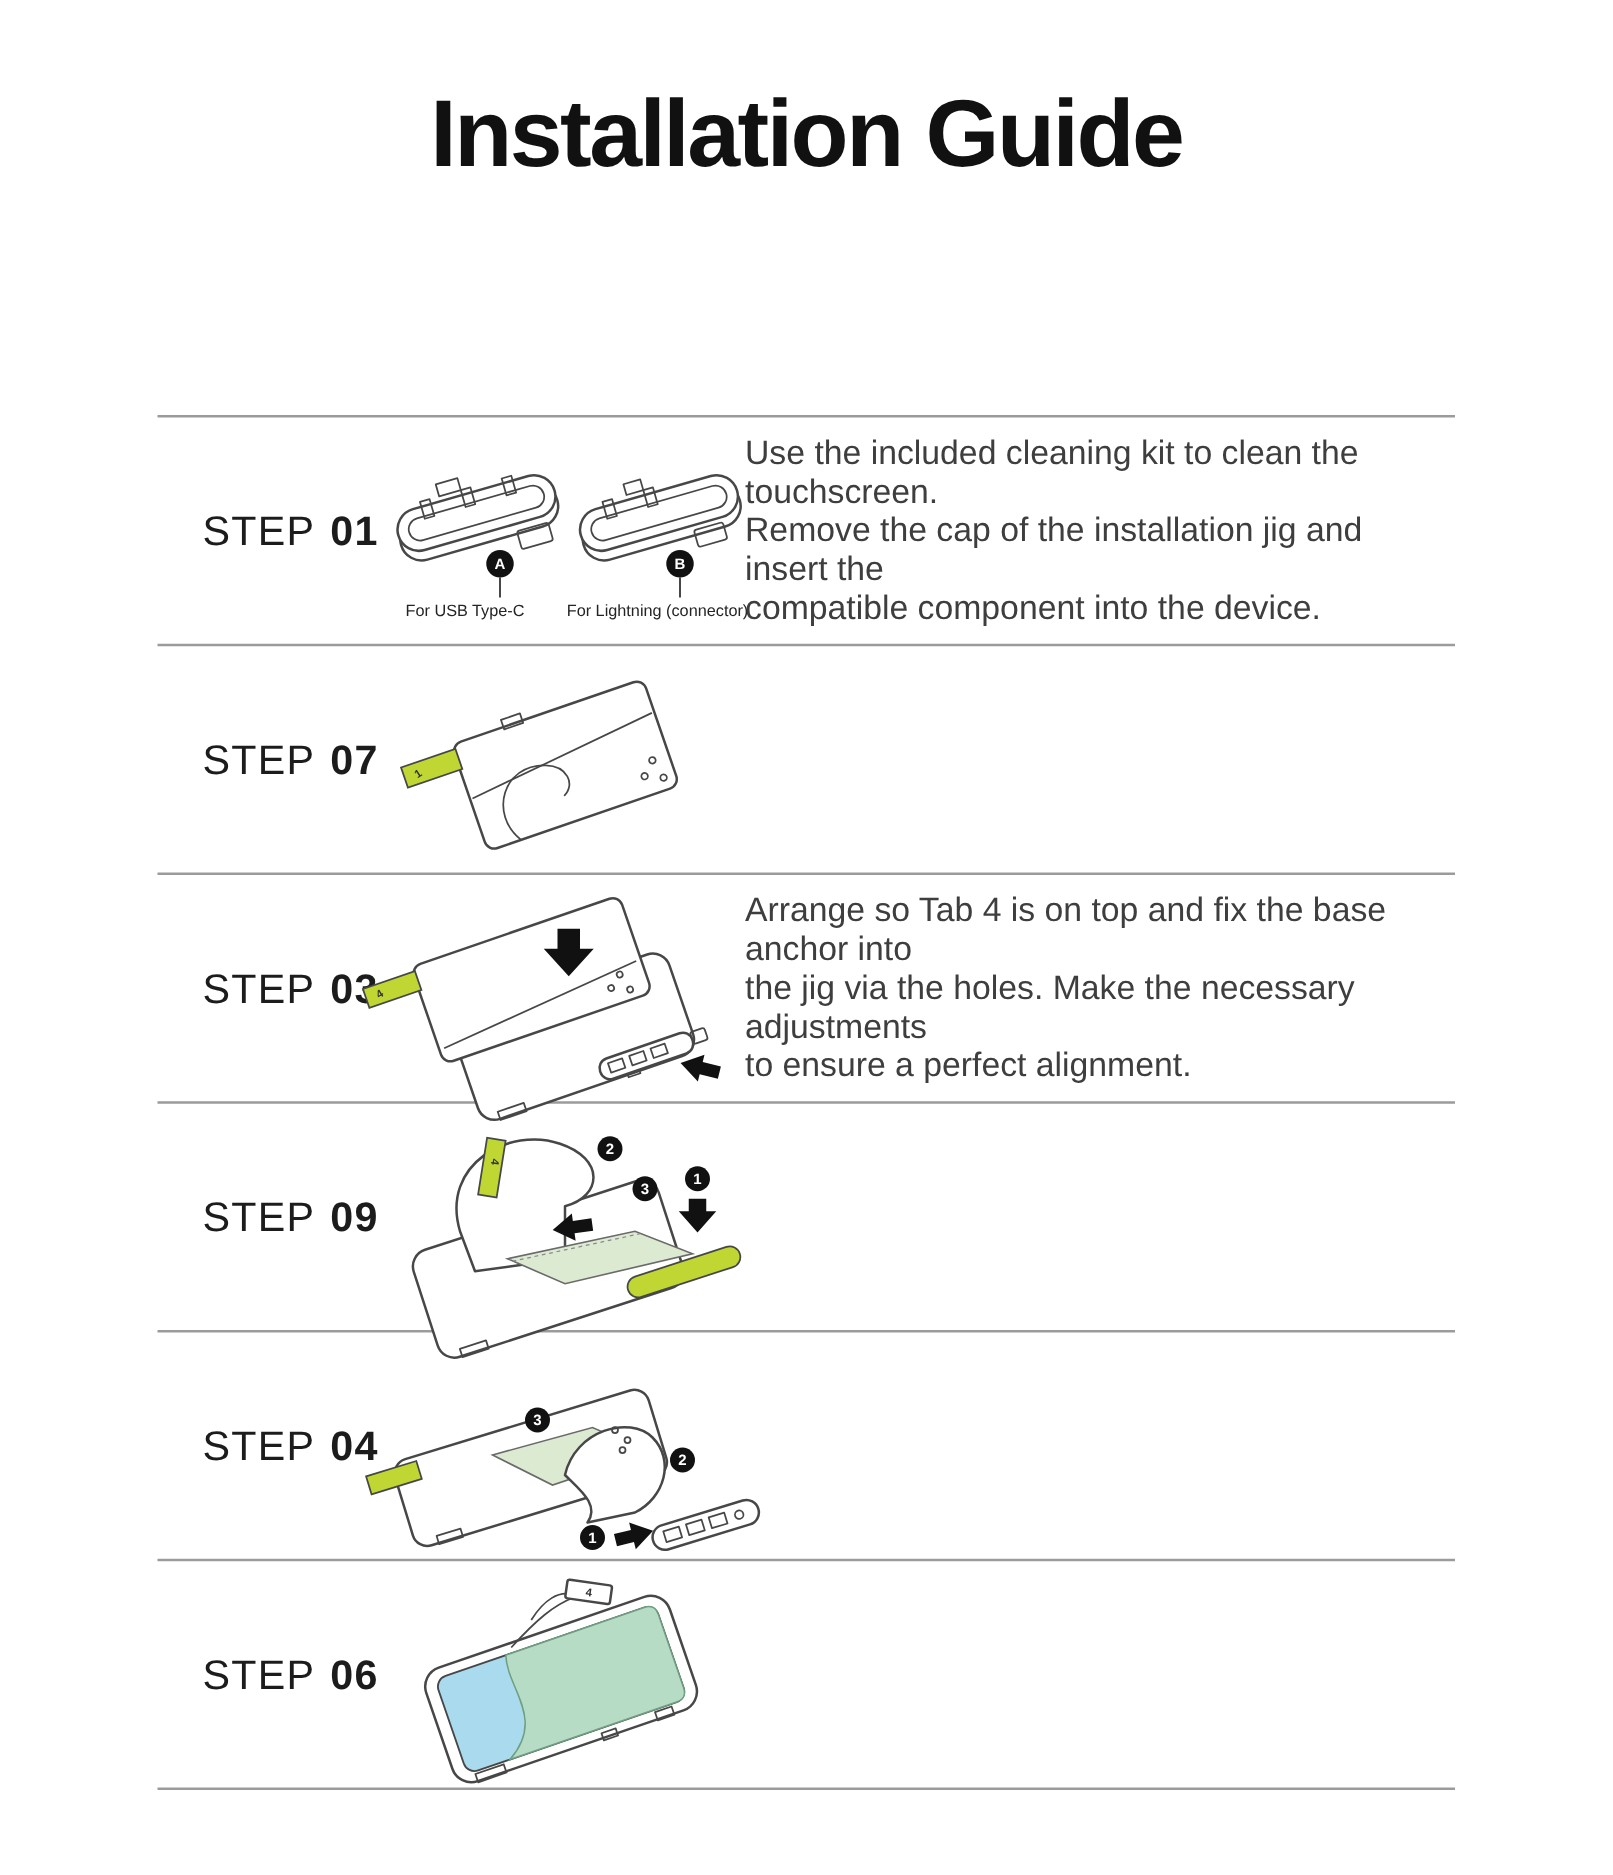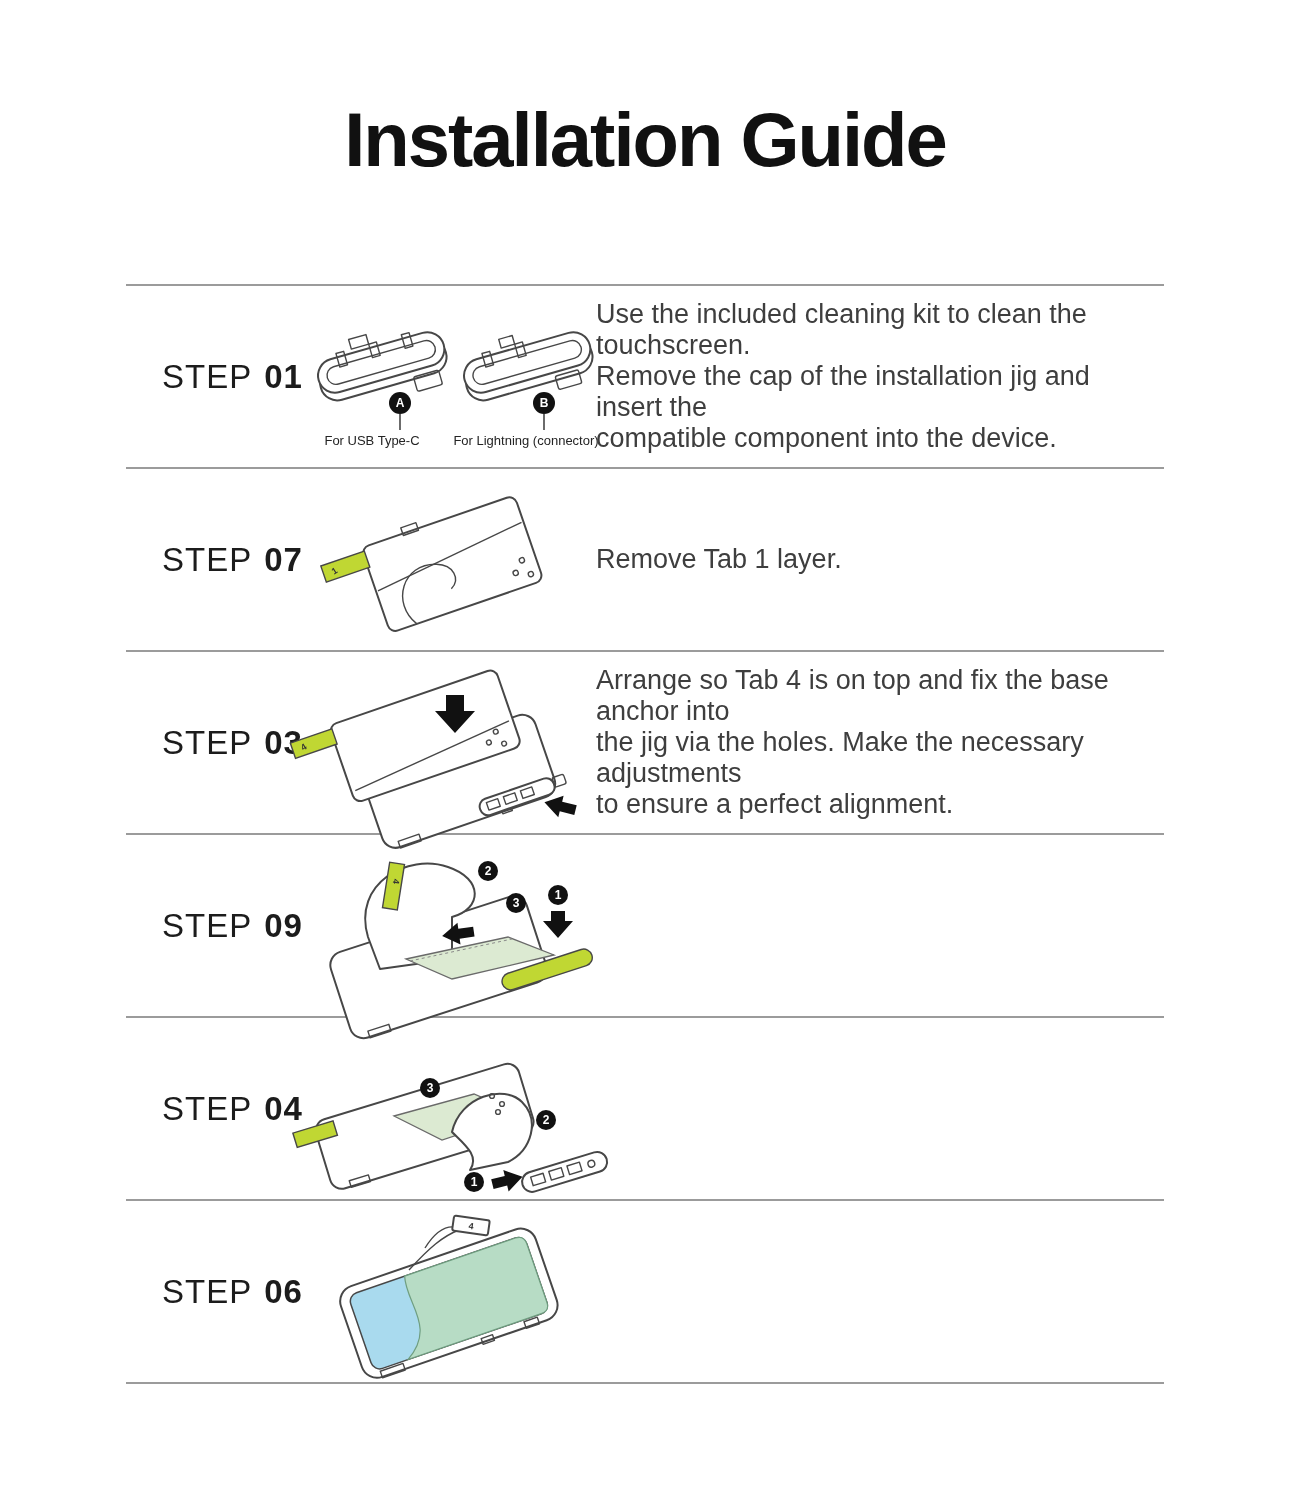--- a/index.html
+++ b/index.html
@@ -1,21 +1,21 @@
 <!DOCTYPE html>
 <html><head>
 <meta charset="utf-8">
 <style>
   * { margin:0; padding:0; box-sizing:border-box; }
   html,body { background:#ffffff; }
   body {
     width:1290px; height:1500px; margin:0 auto; position:relative;
     font-family:"Liberation Sans", sans-serif; color:#3e3e3e;
   }
-  .title-wrap { padding-top:96px; height:284px; text-align:center; }
+  .title-wrap { padding-top:64px; height:332px; text-align:center; }
   .page-title {
     font-size:76px; font-weight:800; letter-spacing:-2px; color:#111;
   }
   .steps { width:1038px; margin:0 auto; border-bottom:2px solid #9b9b9b; }
   .step-row {
     display:grid; grid-template-columns:146px 288px 1fr;
     align-items:center; height:183px; border-top:2px solid #9b9b9b;
     padding-left:36px;
   }
   .step-label { font-size:33px; color:#1c1c1c; white-space:nowrap; }
@@ -105,21 +105,20 @@
           <circle class="thin" cx="186" cy="108" r="2.6"></circle>
           <circle class="thin" cx="196" cy="98" r="2.6"></circle>
           <circle class="thin" cx="200" cy="114" r="2.6"></circle>
           <g>
             <rect class="greentab" x="4" y="38" width="46" height="17"></rect>
             <text class="tab-t" x="16" y="50" transform="rotate(-14 16 50)">1</text>
           </g>
         </g>
       </svg>
     </div>
-    <div class="step-desc">Remove Tab 1 layer.</div>
   </section>
 
   <section class="step-row">
     <div class="step-label">
       <span class="word">STEP</span><span class="num">03</span>
     </div>
     <div class="step-fig">
       <svg width="276" height="172" viewBox="0 0 276 172">
         <g transform="rotate(-19 138 95)">
           <rect class="outline" x="44" y="82" width="182" height="86" rx="14"></rect>

